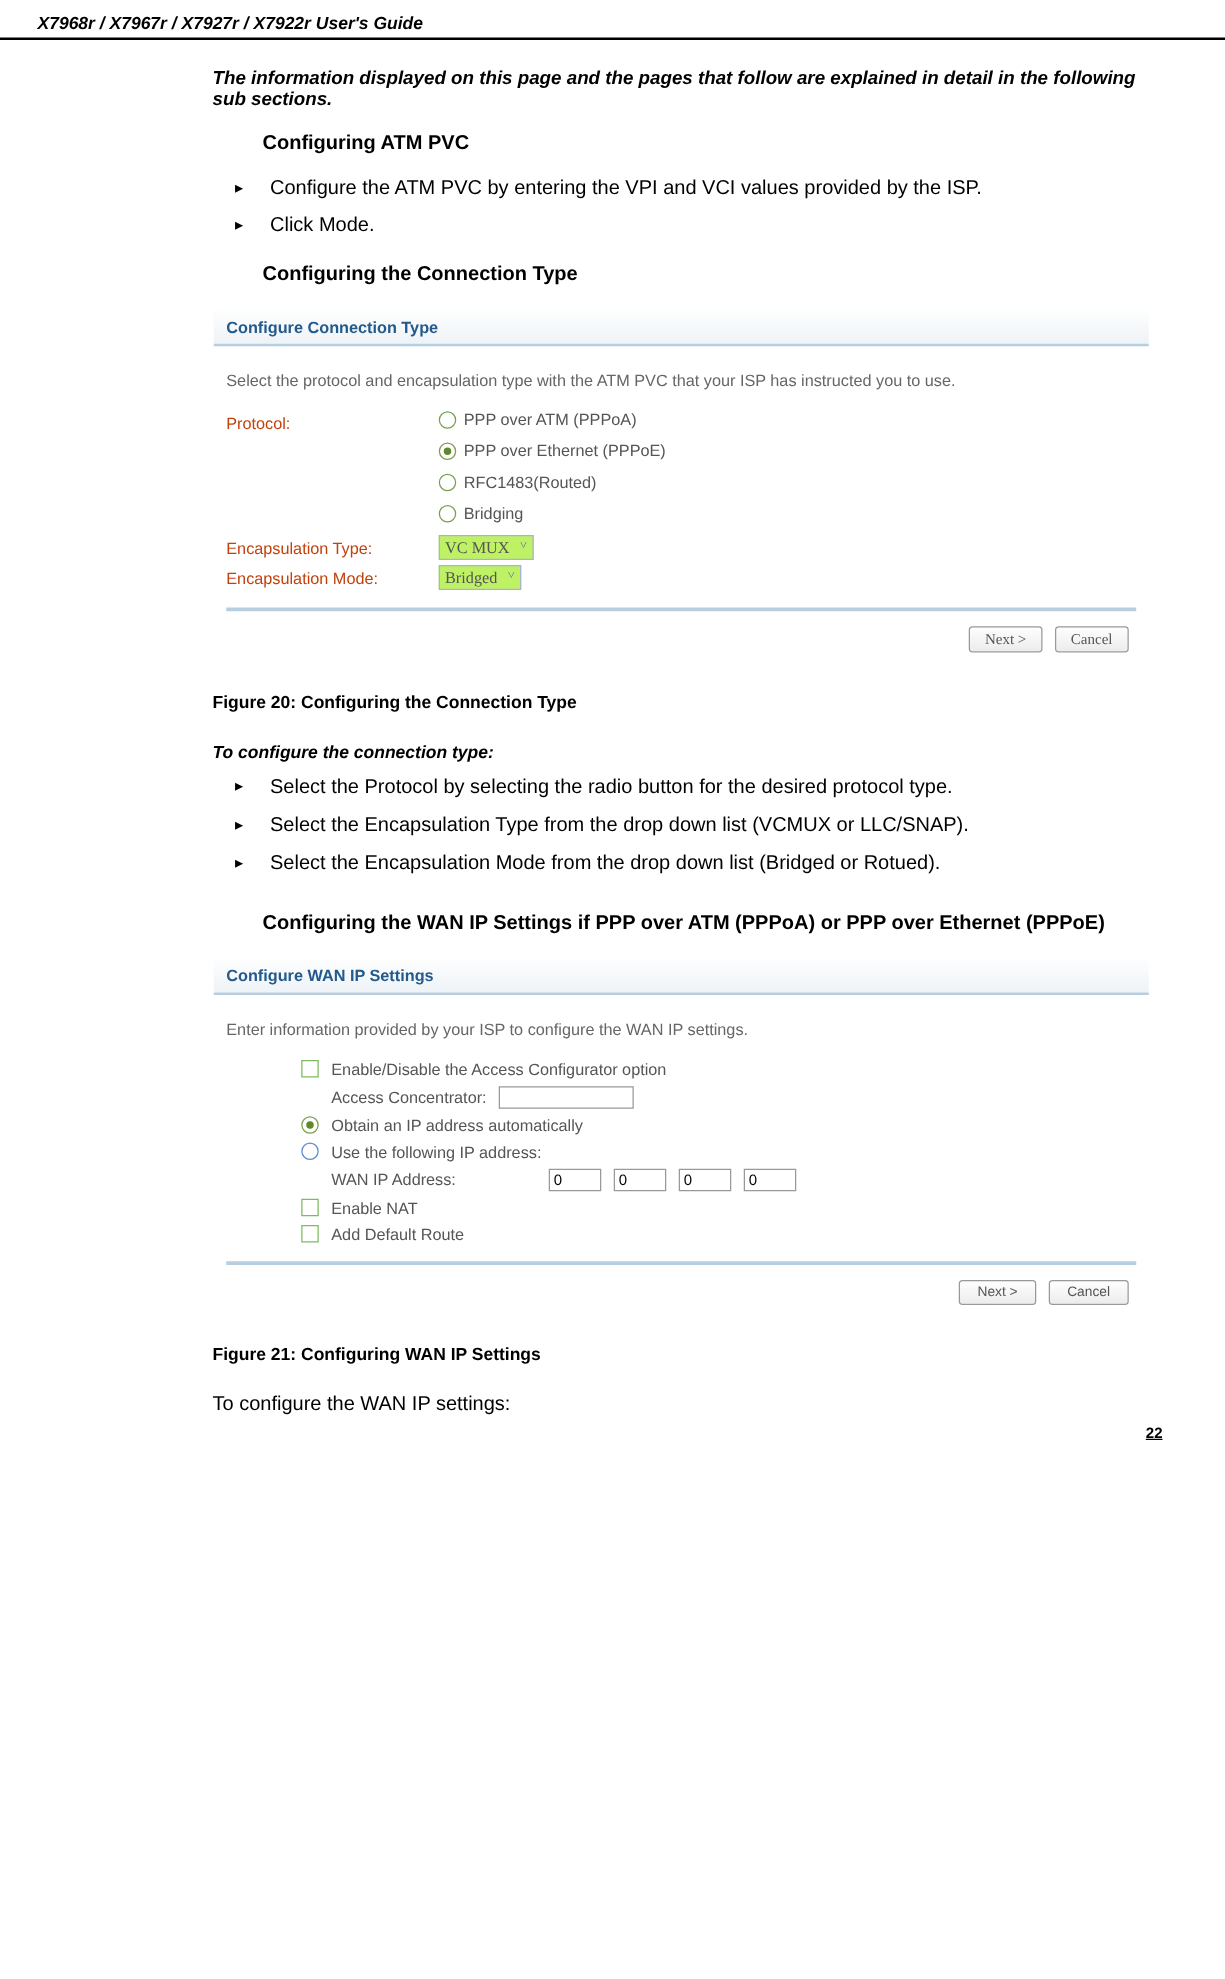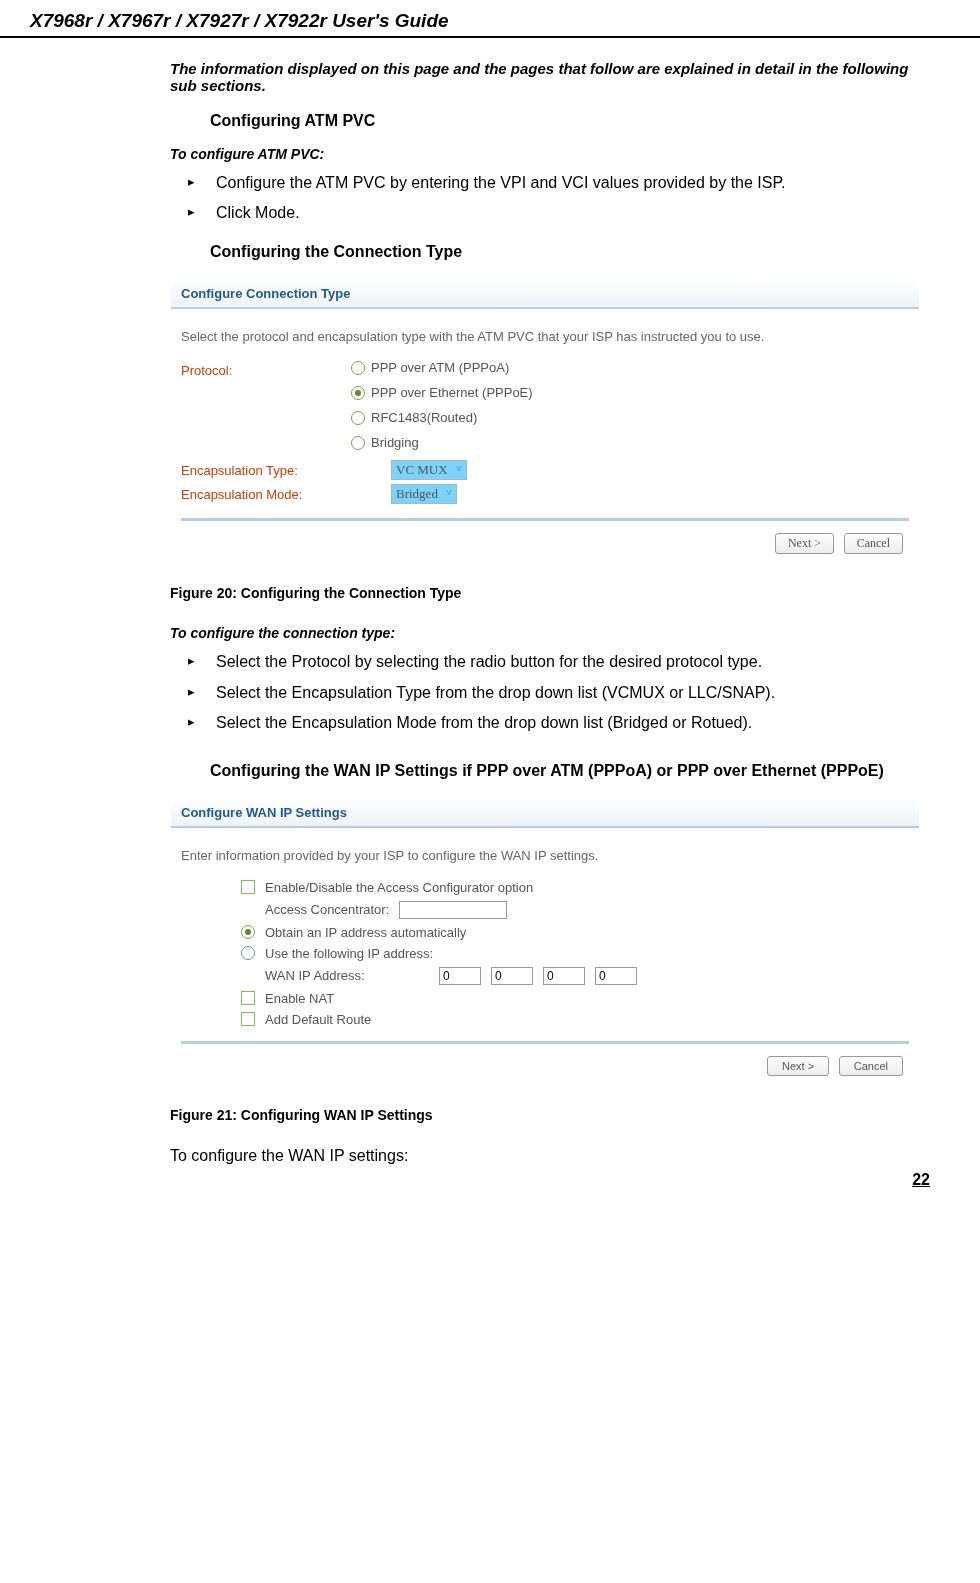--- a/index.html
+++ b/index.html
@@ -9,21 +9,21 @@
     font-size: 15px;
     color: #000;
     width: 980px;
     background: #fff;
   }
   .page-header {
     border-bottom: 2px solid #000;
     padding: 10px 30px 4px 30px;
     font-style: italic;
     font-weight: bold;
-    font-size: 19px;
+    font-size: 14px;
   }
   .content {
     padding: 0 60px 0 170px;
   }
   .italic-bold {
     font-style: italic;
     font-weight: bold;
     margin-top: 22px;
     margin-bottom: 18px;
   }
@@ -131,24 +131,23 @@
     display: inline-flex;
     align-items: center;
     justify-content: center;
     background: #fff;
   }
   .shot-select {
     font-family: 'Times New Roman', serif;
     font-size: 13px;
     border: 1px solid #a6b6c9;
     padding: 1px 18px 1px 4px;
-    background: #7dd3fc;
+    background: #bef264;
     position: relative;
     display: inline-block;
-    margin-left: 40px;
   }
   .shot-select::after {
     content: "˅";
     color: #4a6fa5;
     font-size: 10px;
     position: absolute;
     right: 4px;
     top: 2px;
   }
   .shot-hr {
@@ -204,41 +203,40 @@
     padding: 1px 3px;
   }
   .wan-label {
     width: 164px;
     display: inline-block;
   }
   .page-num {
     text-align: right;
     font-weight: bold;
     padding: 6px 50px 20px 16px;
-    font-size: 16px;
+    font-size: 12px;
     text-decoration: underline;
   }
   .plain-text {
     font-size: 16px;
     margin-top: 10px;
   }
 </style>
 </head>
 <body>
 
 <div class="page-header">
   <span>X7968r / X7967r / X7927r / X7922r User's Guide</span>
 </div>
 
 <div class="content">
 
   <p class="italic-bold">The information displayed on this page and the pages that follow are explained in detail in the following sub sections.</p>
 
   <div class="section-heading">Configuring ATM PVC</div>
-  <div class="small-italic-bold">To configure ATM PVC:</div>
   <ul class="bullets">
     <li>Configure the ATM PVC by entering the VPI and VCI values provided by the ISP.</li>
     <li>Click Mode.</li>
   </ul>
 
   <div class="section-heading">Configuring the Connection Type</div>
 
   <div class="screenshot">
     <div class="shot-header">Configure Connection Type</div>
     <div class="shot-body">

